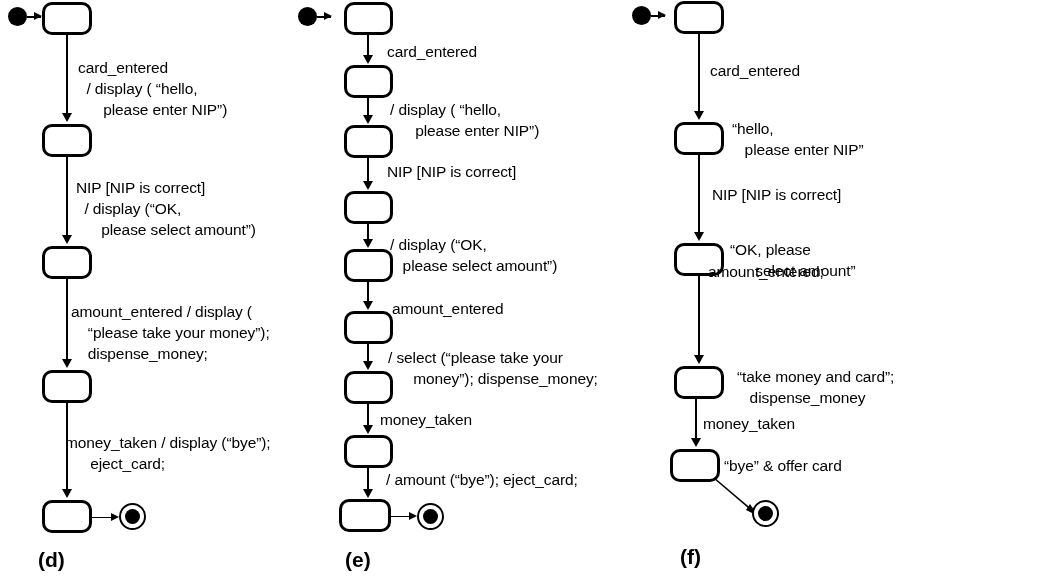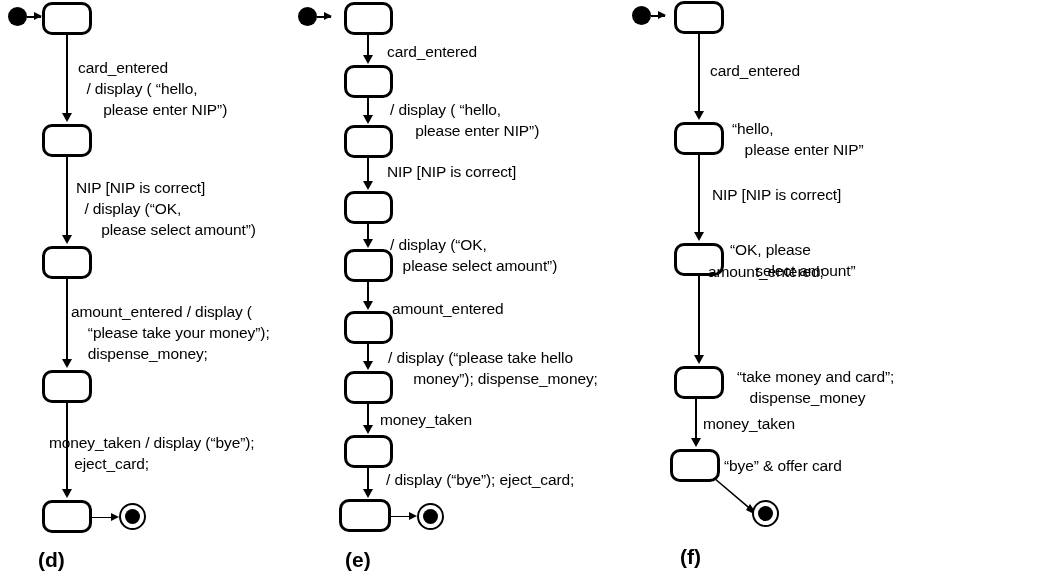--- a/index.html
+++ b/index.html
@@ -129,21 +129,21 @@
 
     <div class="label" style="left:78px; top:57px;">card_entered
   / display ( “hello,
       please enter NIP”)</div>
     <div class="label" style="left:76px; top:177px;">NIP [NIP is correct]
   / display (“OK,
       please select amount”)</div>
     <div class="label" style="left:71px; top:301px;">amount_entered / display (
     “please take your money”);
     dispense_money;</div>
-    <div class="label" style="left:49px; top:432px;">money_taken / display (“bye”);
+    <div class="label" style="left:65px; top:432px;">money_taken / display (“bye”);
       eject_card;</div>
 
     <div class="caption" style="left:38px; top:548px;">(d)</div>
   </div>
 
   <div>
 
     <div class="initial" style="left:298px; top:7px; width:19px; height:19px;"></div>
     <div class="hline" style="left:317px; top:16px; width:14px; height:2px;"></div>
     <div class="arrowhead-right" style="left:324px; top:12px;"></div>
@@ -187,24 +187,24 @@
     <div class="final-ring" style="left:417px; top:503px; width:27px; height:27px;"></div>
     <div class="final-dot" style="left:423px; top:509px; width:15px; height:15px;"></div>
 
     <div class="label" style="left:387px; top:41px;">card_entered</div>
     <div class="label" style="left:390px; top:99px;">/ display ( “hello,
       please enter NIP”)</div>
     <div class="label" style="left:387px; top:161px;">NIP [NIP is correct]</div>
     <div class="label" style="left:390px; top:234px;">/ display (“OK,
    please select amount”)</div>
     <div class="label" style="left:392px; top:286px;margin-top:12px;">amount_entered</div>
-    <div class="label" style="left:388px; top:347px;">/ display (“please take hello
+    <div class="label" style="left:388px; top:347px;">/ select (“please take your
       money”); dispense_money;</div>
     <div class="label" style="left:380px; top:409px;">money_taken</div>
-    <div class="label" style="left:386px; top:469px;">/ display (“bye”); eject_card;</div>
+    <div class="label" style="left:386px; top:469px;">/ amount (“bye”); eject_card;</div>
 
     <div class="caption" style="left:345px; top:548px;">(e)</div>
   </div>
 
   <div>
 
     <div class="initial" style="left:632px; top:6px; width:19px; height:19px;"></div>
     <div class="hline" style="left:651px; top:15px; width:14px; height:2px;"></div>
     <div class="arrowhead-right" style="left:658px; top:11px;"></div>
 

